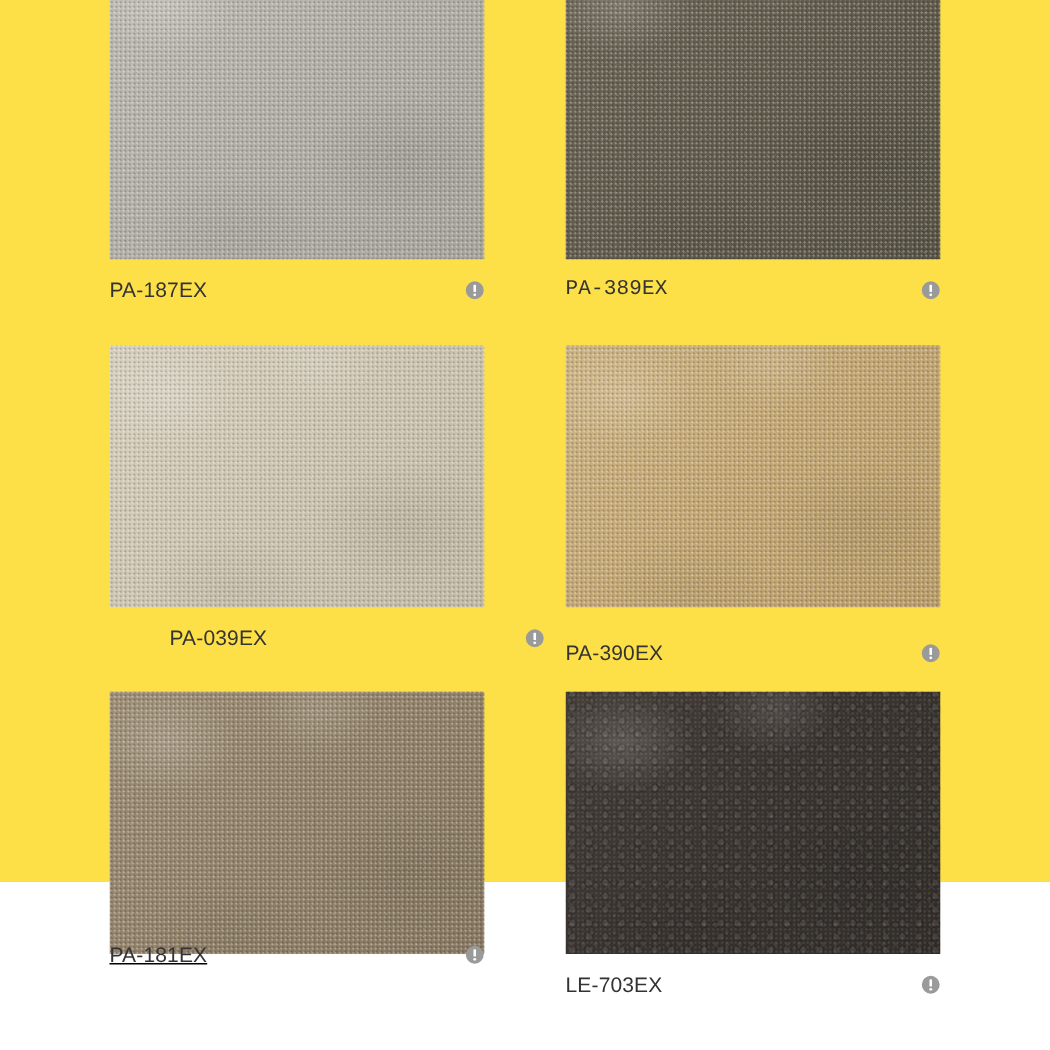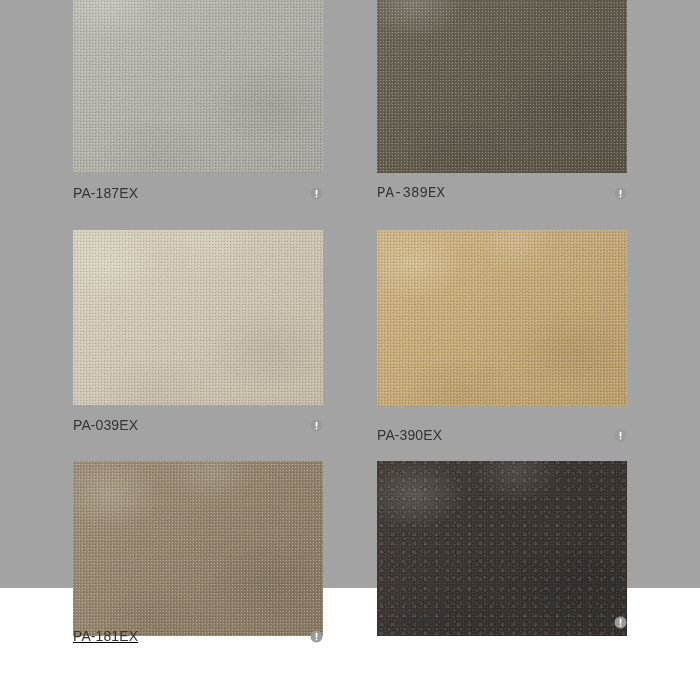--- a/index.html
+++ b/index.html
@@ -8,21 +8,21 @@
     margin: 0; padding: 0;
     width: 700px; height: 700px;
     background: #ffffff;
     font-family: "Liberation Sans", sans-serif;
     overflow: hidden;
   }
   #grid {
     position: relative;
     width: 700px;
     height: 588px;
-    background: #a3a3a3;
+    background: #fde047;
   }
   .swatch-card {
     position: absolute;
     width: 250px;
   }
   .swatch {
     position: relative;
     width: 250px;
     overflow: hidden;
     display: block;
@@ -124,21 +124,21 @@
           <circle cx="12" cy="17.6" r="1.75" fill="#ffffff"></circle>
         </svg>
       </div>
     </div>
     <div class="swatch-card" style="left: 73px; top: 0px;">
       <div class="swatch" style="position: absolute; left: 0px; top: 230px; height: 175px; width: 250px;">
         <div class="swatch-surface" style="background: linear-gradient(135deg, rgb(214, 208, 190) 0%, rgb(205, 198, 178) 45%, rgb(194, 186, 165) 100%);"></div>
         <div class="cloud"></div>
         <div class="grain"></div>
       </div>
-      <div class="label-row" style="top: 408px;">
+      <div class="label-row" style="top: 408px; margin-left: 40px;">
         <span class="label-text">PA-039EX</span>
         <svg class="info-icon" viewBox="0 0 24 24">
           <circle cx="12" cy="12" r="11" fill="#9a9a9a"></circle>
           <rect x="10.4" y="5.2" width="3.2" height="9" rx="1.1" fill="#ffffff"></rect>
           <circle cx="12" cy="17.6" r="1.75" fill="#ffffff"></circle>
         </svg>
       </div>
     </div>
     <div class="swatch-card" style="left: 377px; top: 0px;">
       <div class="swatch" style="position: absolute; left: 0px; top: 230px; height: 175px; width: 250px;">
@@ -169,21 +169,21 @@
           <circle cx="12" cy="17.6" r="1.75" fill="#ffffff"></circle>
         </svg>
       </div>
     </div>
     <div class="swatch-card" style="left: 377px; top: 0px;">
       <div class="swatch" style="position: absolute; left: 0px; top: 461px; height: 175px; width: 250px;">
         <div class="swatch-surface" style="background: linear-gradient(135deg, rgb(69, 62, 57) 0%, rgb(59, 53, 49) 45%, rgb(51, 46, 42) 100%);"></div>
         <div class="cloud"></div>
         <div class="leather"></div>
       </div>
-      <div class="label-row" style="top: 605px;">
+      <div class="label-row" style="top: 639px;">
         <span class="label-text">LE-703EX</span>
         <svg class="info-icon" viewBox="0 0 24 24">
           <circle cx="12" cy="12" r="11" fill="#9a9a9a"></circle>
           <rect x="10.4" y="5.2" width="3.2" height="9" rx="1.1" fill="#ffffff"></rect>
           <circle cx="12" cy="17.6" r="1.75" fill="#ffffff"></circle>
         </svg>
       </div>
     </div>
   </div>
 

